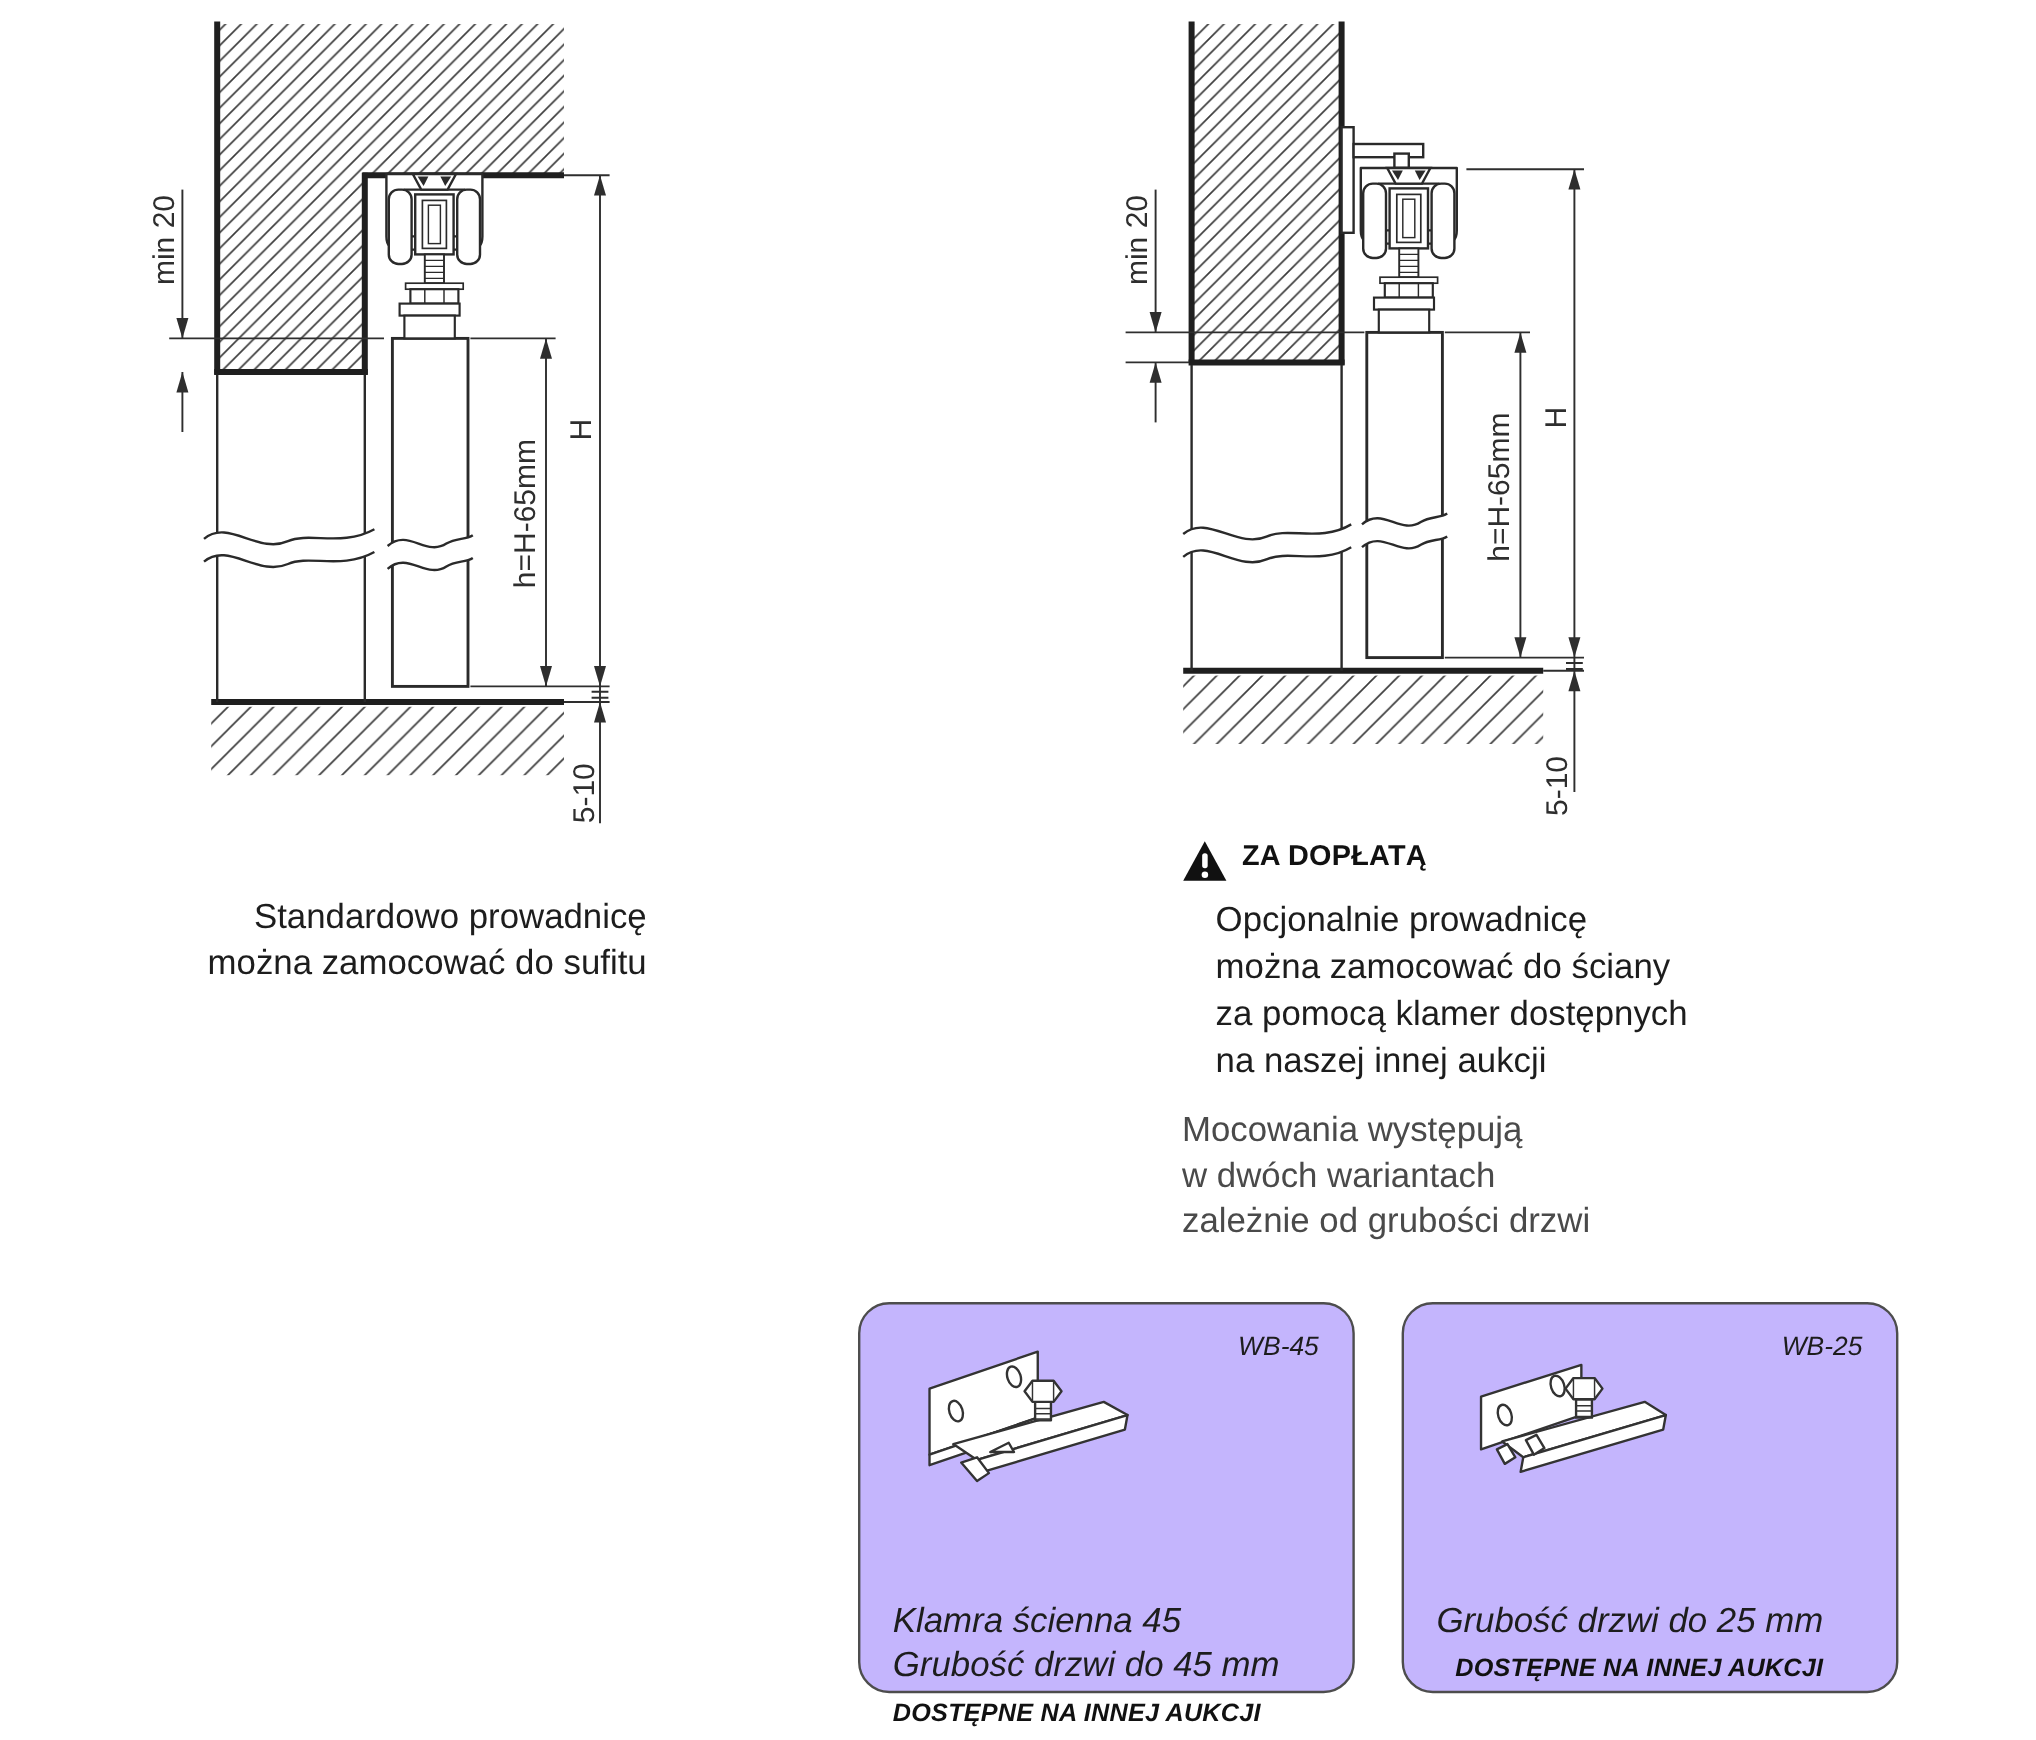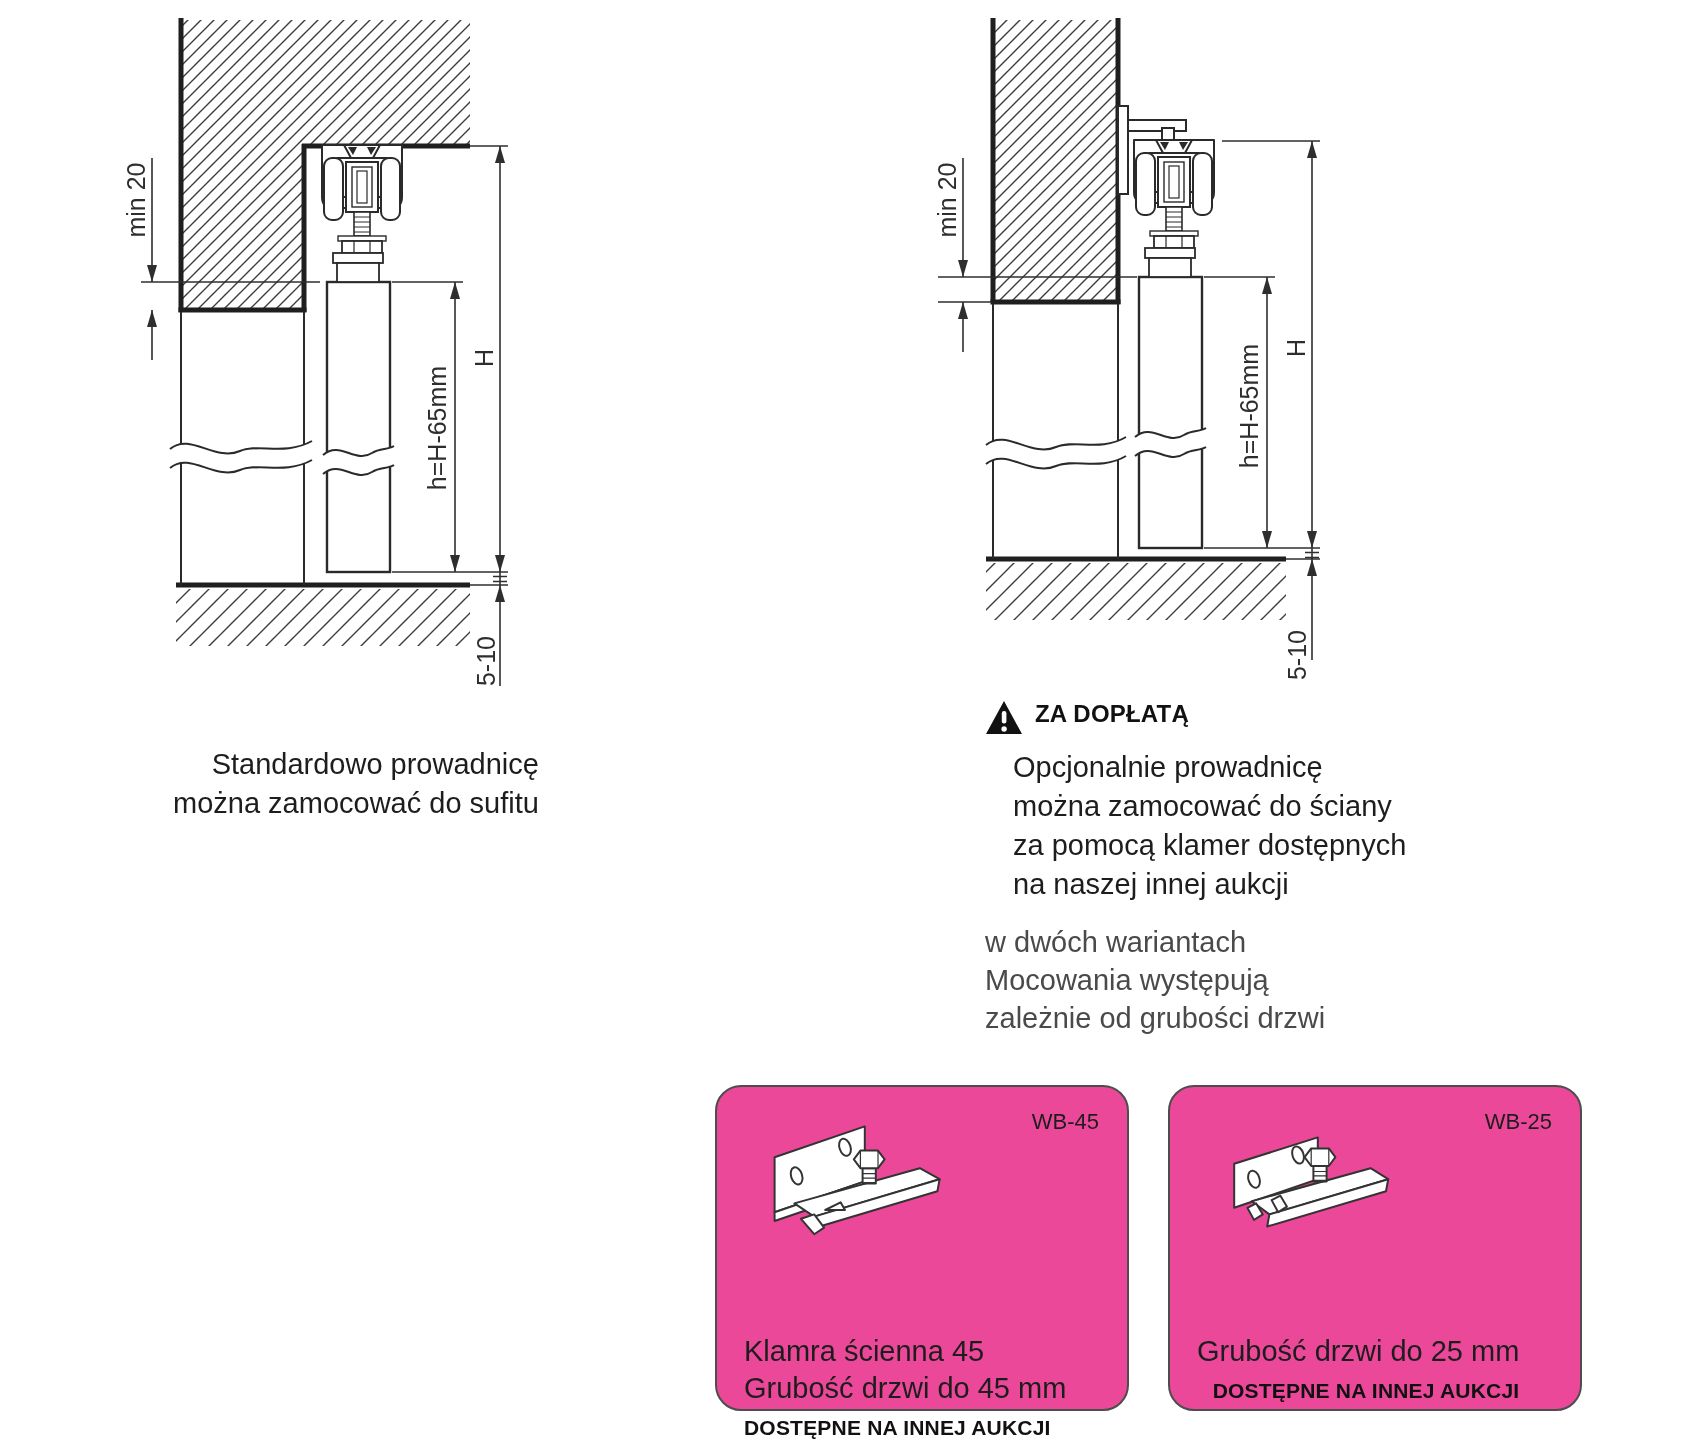--- a/index.html
+++ b/index.html
@@ -14,21 +14,21 @@
   }
   .caption-left{left:173px;top:745px;text-align:right;}
   .warning-row{
     position:absolute;left:985px;top:700px;display:flex;align-items:flex-start;gap:12px;
   }
   .warning-label{font-size:24px;font-weight:bold;color:#111;letter-spacing:.2px;white-space:nowrap;}
   .para1{position:absolute;left:985px;top:748px;font-size:29px;line-height:39px;color:#1d1d1d;white-space:nowrap;margin-left:28px;}
   .para2{position:absolute;left:985px;top:923px;font-size:29px;line-height:38px;color:#4a4a4a;white-space:nowrap;}
   .card{
     position:absolute;width:414px;height:326px;border:2px solid #4d4d4d;border-radius:26px;
-    background:#ec4899;box-sizing:border-box;
+    background:#c4b5fd;box-sizing:border-box;font-style:italic;
   }
   .card-1{left:715px;top:1085px;}
   .card-2{left:1168px;top:1085px;text-align:right;}
   .card .model{position:absolute;top:22px;right:28px;font-size:22px;color:#1d1d1d;}
   .card .bracket-art{position:absolute;left:40px;top:26px;}
   .card .cardtext{position:absolute;left:27px;top:204px;margin-top:42px;}
   .card .title,.card .subtitle{font-size:29px;line-height:37px;color:#1d1d1d;white-space:nowrap;}
   .card .note{font-size:21px;font-weight:bold;color:#111;margin-top:9px;white-space:nowrap;letter-spacing:.2px;}
   svg text.dim{font-family:"Liberation Sans",sans-serif;font-size:25px;fill:#2e2e2e;}
 </style>
@@ -189,22 +189,22 @@
   </div>
 
   <div class="para1">
     <div>Opcjonalnie prowadnicę</div>
     <div>można zamocować do ściany</div>
     <div>za pomocą klamer dostępnych</div>
     <div>na naszej innej aukcji</div>
   </div>
 
   <div class="para2">
+    <div>Mocowania występują</div>
     <div>w dwóch wariantach</div>
-    <div>Mocowania występują</div>
     <div>zależnie od grubości drzwi</div>
   </div>
 
   <div class="card card-1">
     <div class="model">WB-45</div>
     <svg class="bracket-art" width="220" height="150" viewBox="0 0 200 136">
       <g fill="#fff" stroke="#333" stroke-width="1.8" stroke-linejoin="round">
         <path d="M16,40 L98,12 L98,62 L16,90 Z"></path>
         <path d="M16,90 L98,62 L98,70 L16,98 Z"></path>
         <ellipse cx="36" cy="57" rx="5" ry="8" transform="rotate(-18 36 57)"></ellipse>

